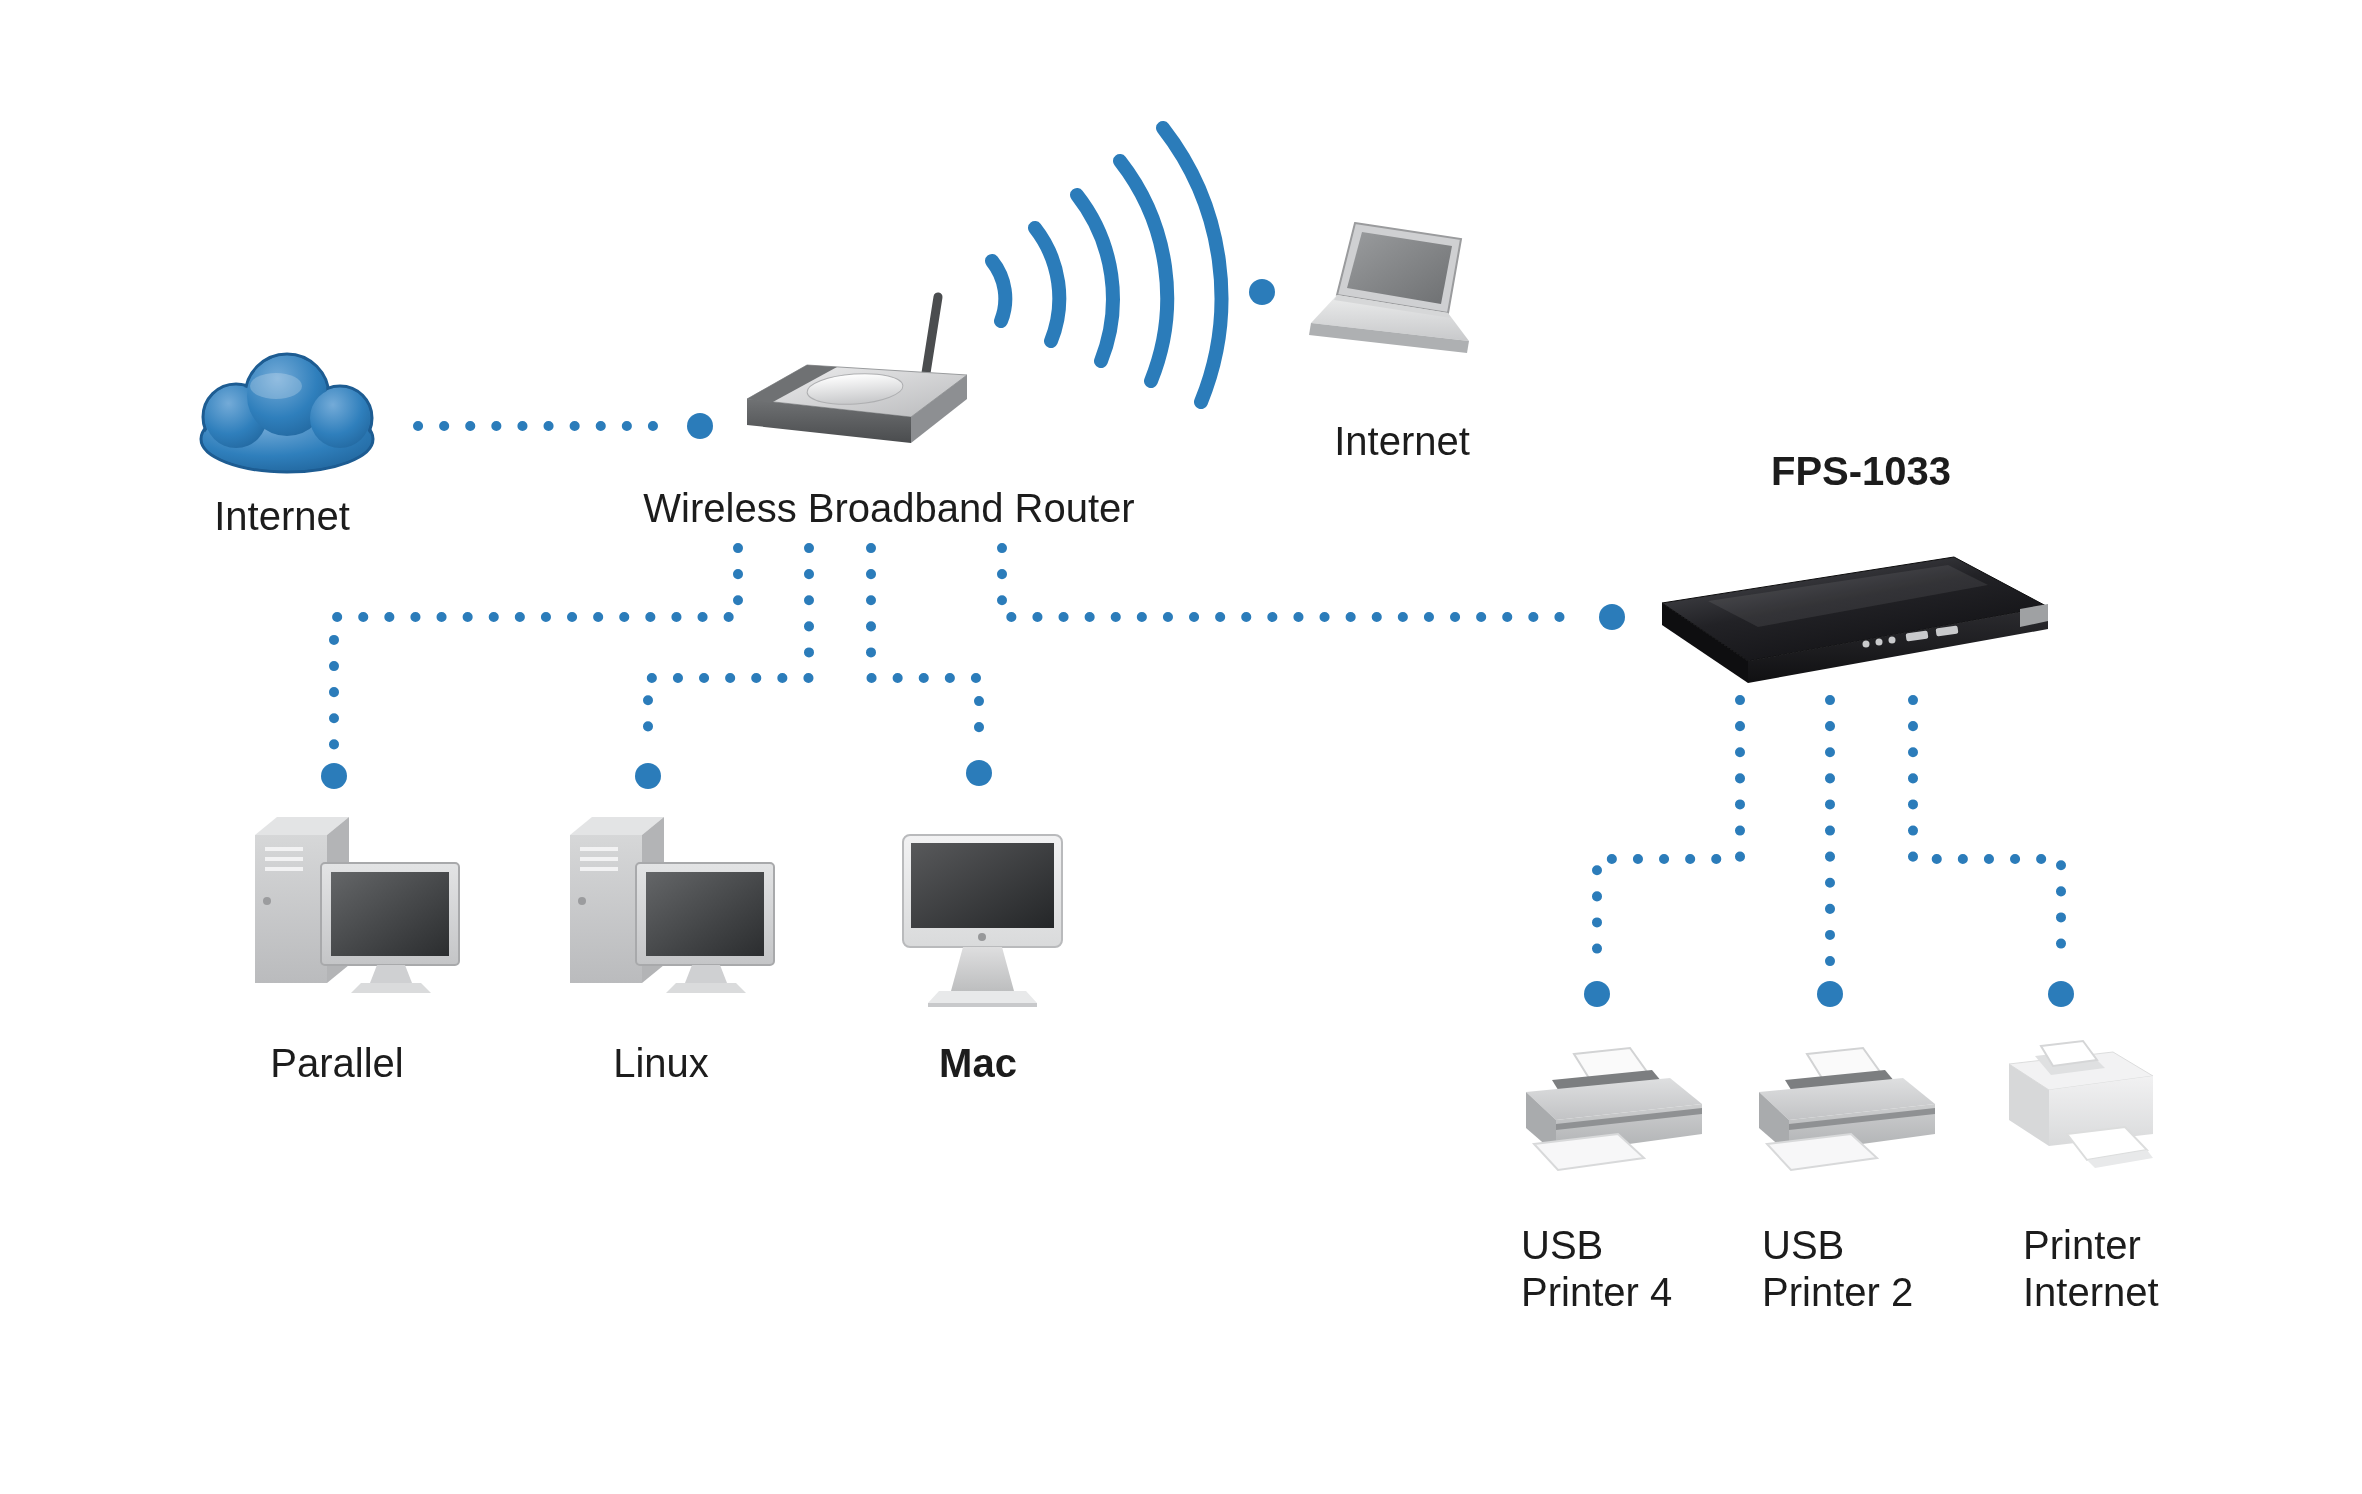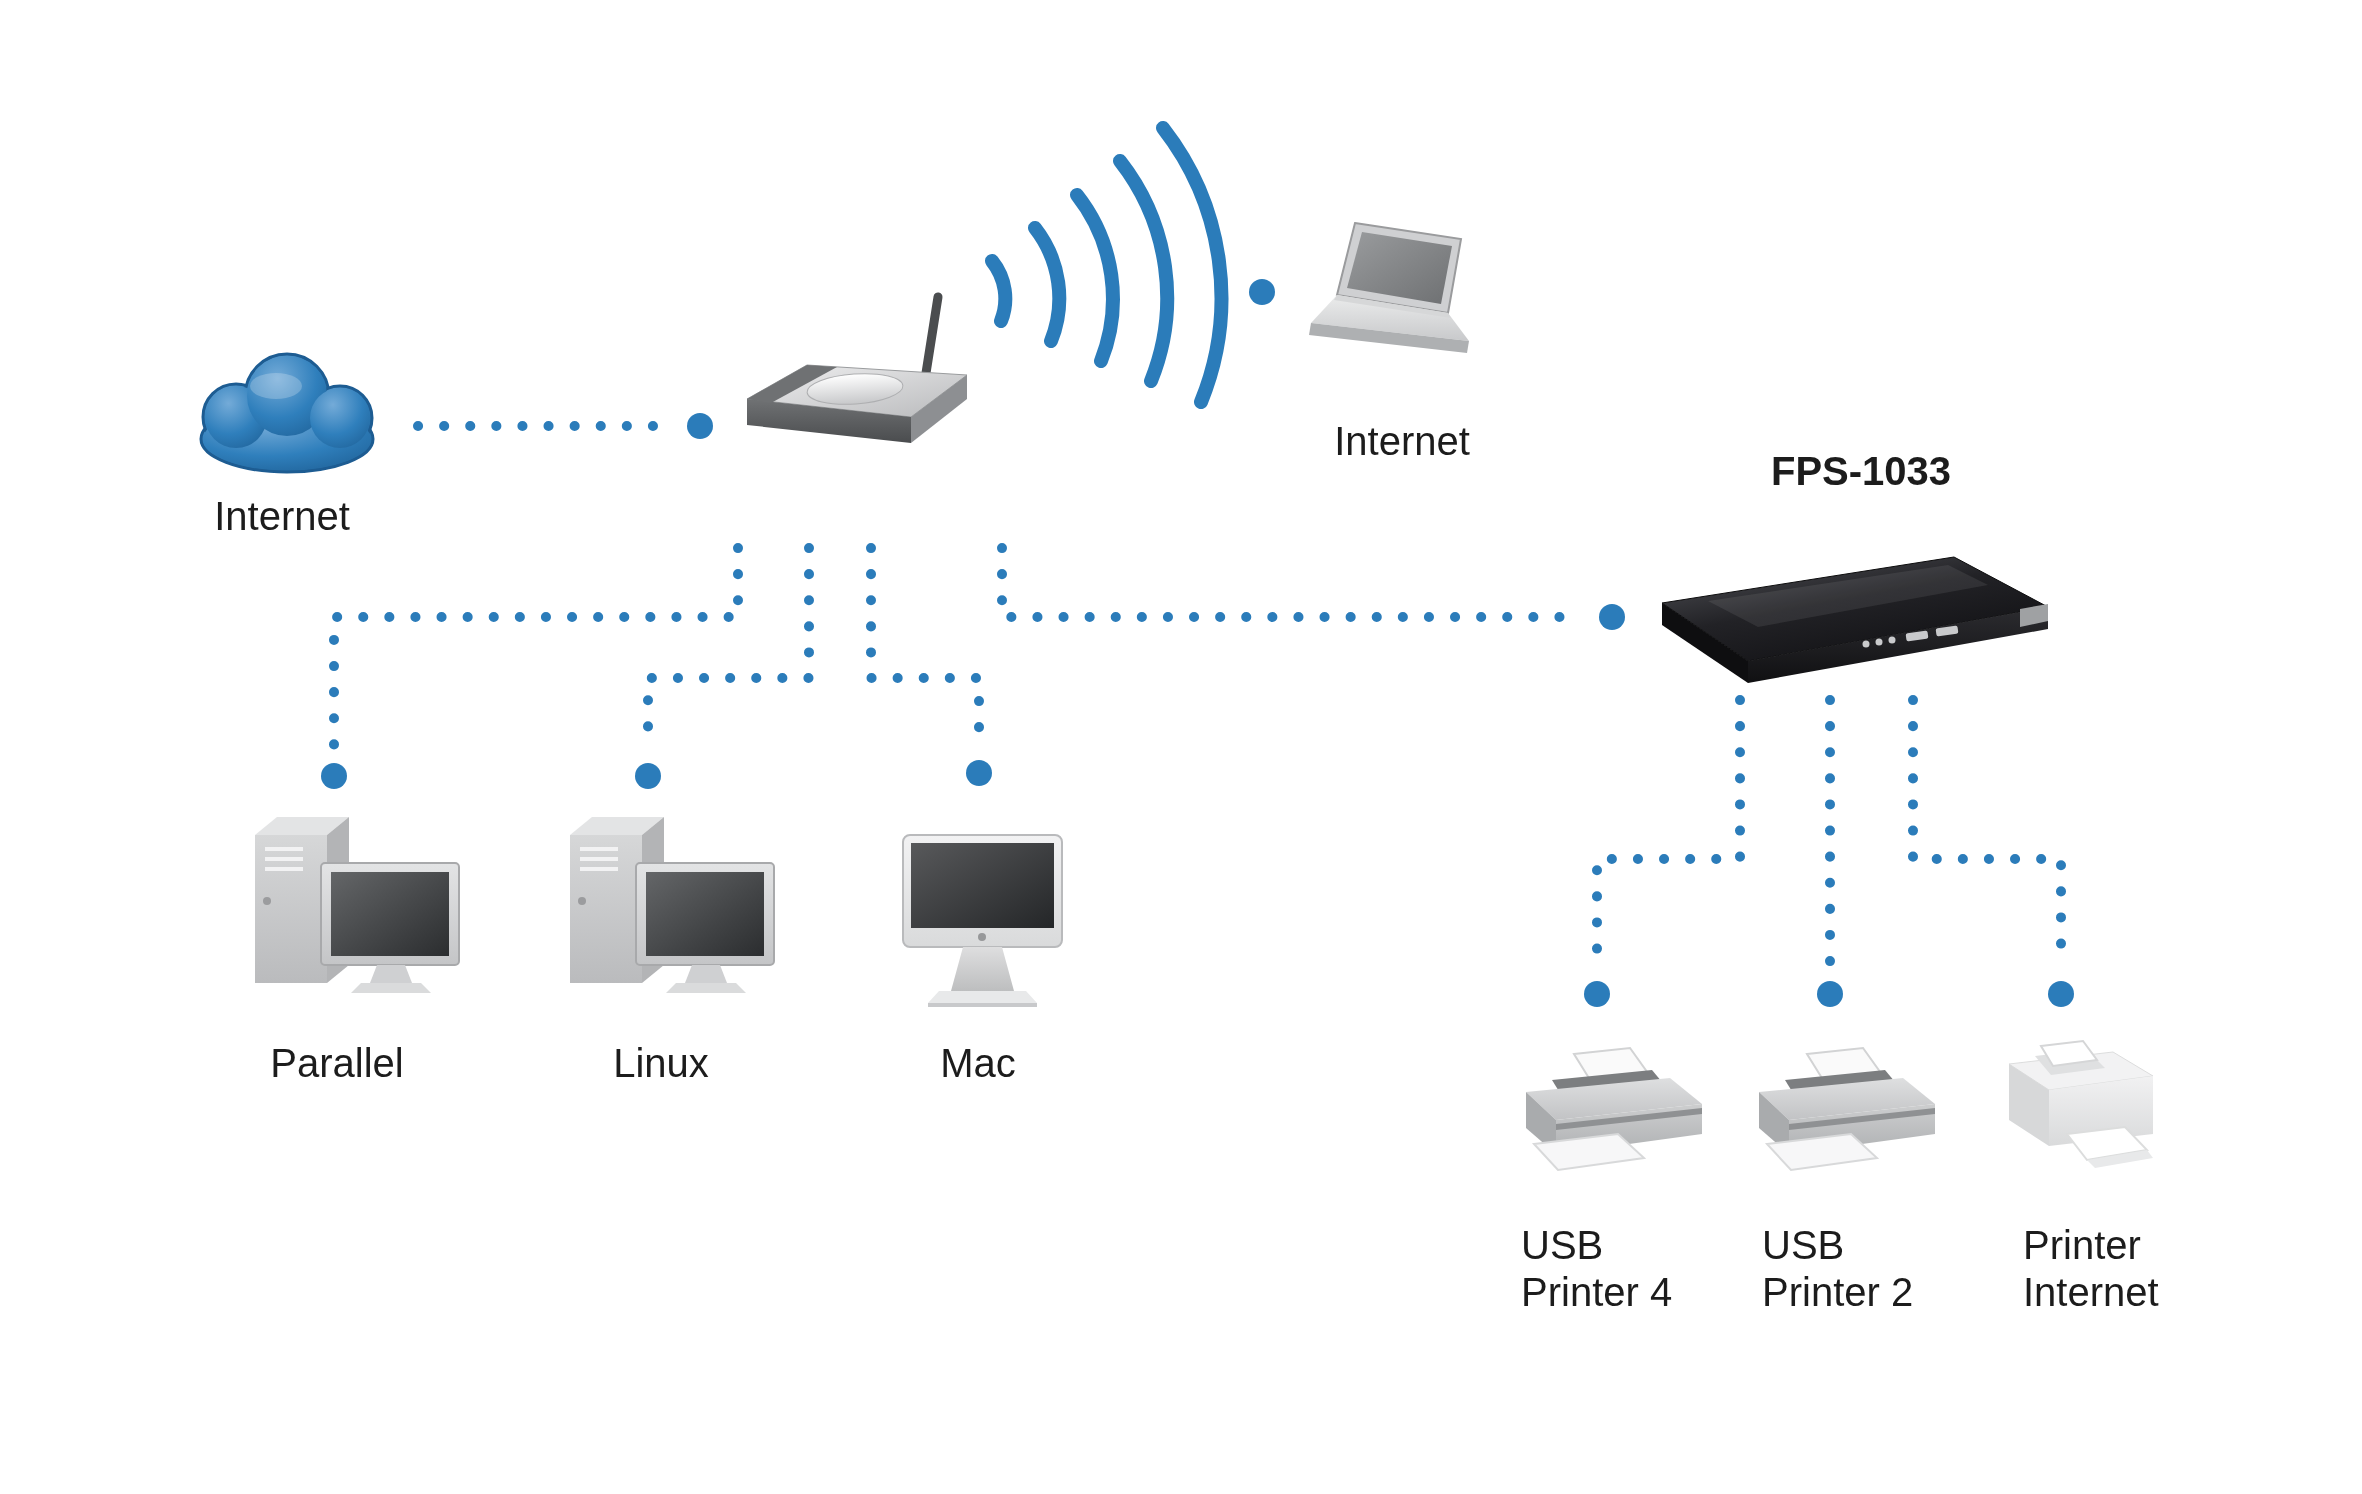--- a/index.html
+++ b/index.html
@@ -230,30 +230,31 @@
       <polygon points="66,16 108,11 122,30 78,36" fill="#ffffff" stroke="#d5d6d7" stroke-width="2"></polygon>
       <polygon points="34,34 74,60 74,116 34,90" fill="#d7d8d9"></polygon>
       <polygon points="74,60 178,46 178,104 74,116" fill="url(#laserFront)"></polygon>
       <polygon points="92,104 150,97 172,120 112,130" fill="#ffffff" stroke="#dcdddd" stroke-width="2"></polygon>
       <polygon points="112,130 172,120 178,128 120,138" fill="#e8e9ea"></polygon>
     </g>
   </svg>
 
   <div class="label centered" style="left:282px; top:493px;">Internet</div>
 
+  <div class="label centered" style="left:889px; top:485px;">Wireless Broadband Router</div>
 
   <div class="label centered" style="left:1402px; top:418px;">Internet</div>
 
   <div class="label centered bold" style="left:1861px; top:448px;">FPS-1033</div>
 
   <div class="label centered" style="left:337px; top:1040px;">Parallel</div>
 
   <div class="label centered" style="left:661px; top:1040px;">Linux</div>
 
-  <div class="label centered" style="left:978px; top:1040px;">Mac</div>
+  <div class="label centered" style="left:978px; top:1040px;font-weight:bold;">Mac</div>
 
   <div class="label" style="left:1521px; top:1222px;">
     <div>USB</div>
     <div>Printer 4</div>
   </div>
 
   <div class="label" style="left:1762px; top:1222px;">
     <div>USB</div>
     <div>Printer 2</div>
   </div>

